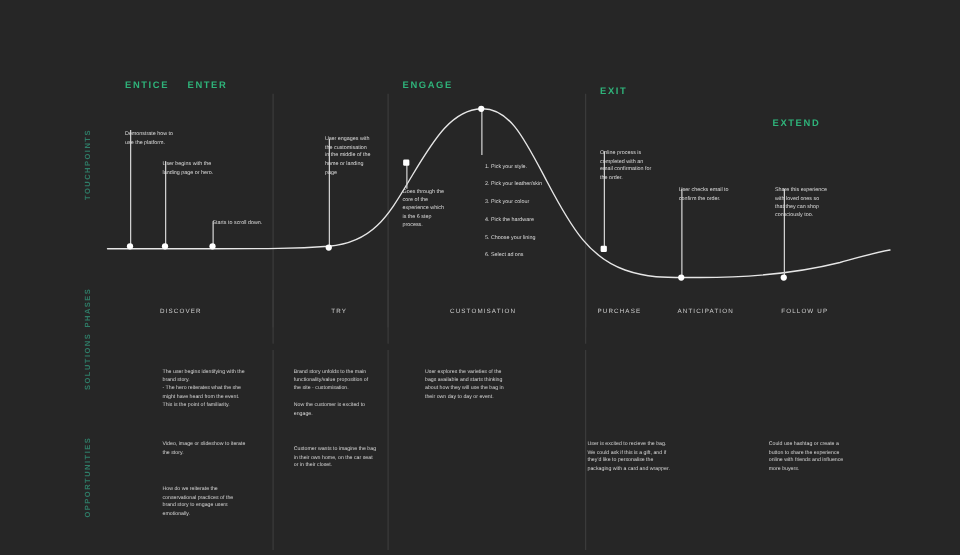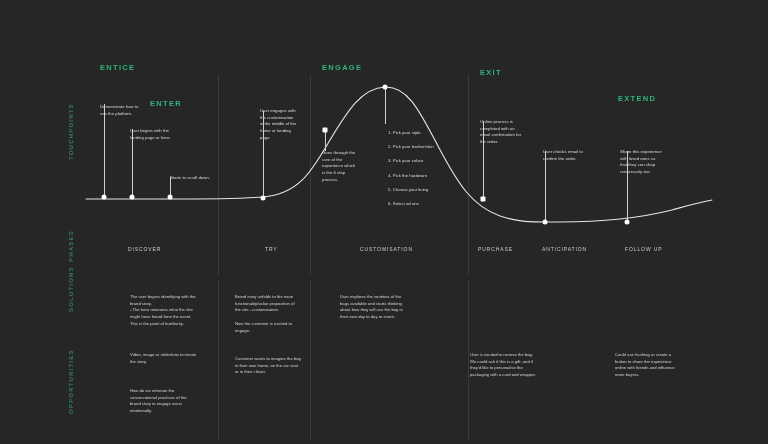--- a/index.html
+++ b/index.html
@@ -84,21 +84,21 @@
 <div id="board">
 
   <div class="vdiv" style="left:218px;top:75px;height:200px;"></div>
   <div class="vdiv" style="left:310px;top:75px;height:200px;"></div>
   <div class="vdiv" style="left:468px;top:75px;height:200px;"></div>
   <div class="vdiv" style="left:218px;top:280px;height:160px;"></div>
   <div class="vdiv" style="left:310px;top:280px;height:160px;"></div>
   <div class="vdiv" style="left:468px;top:280px;height:160px;"></div>
 
   <div class="stage" style="left:100px;top:63px;">ENTICE</div>
-  <div class="stage" style="left:150px;top:63px;margin-top:36px;">ENTER</div>
+  <div class="stage" style="left:150px;top:63px;">ENTER</div>
   <div class="stage" style="left:322px;top:63px;">ENGAGE</div>
   <div class="stage" style="left:480px;top:68px;">EXIT</div>
   <div class="stage" style="left:618px;top:74px;margin-top:20px;">EXTEND</div>
 
   <div class="rowlabel" style="left:68px;top:160px;">TOUCHPOINTS</div>
   <div class="rowlabel" style="left:68px;top:262px;">PHASES</div>
   <div class="rowlabel" style="left:68px;top:312px;">SOLUTIONS</div>
   <div class="rowlabel" style="left:68px;top:414px;">OPPORTUNITIES</div>
 
   <svg class="curve" viewBox="0 0 768 444">

